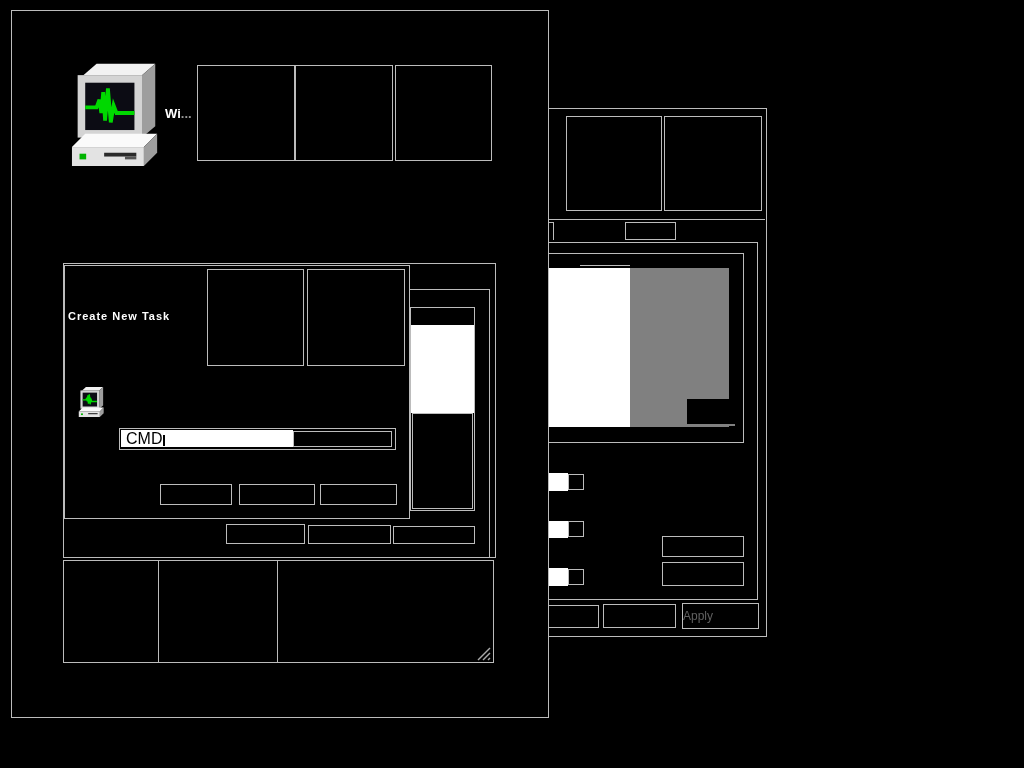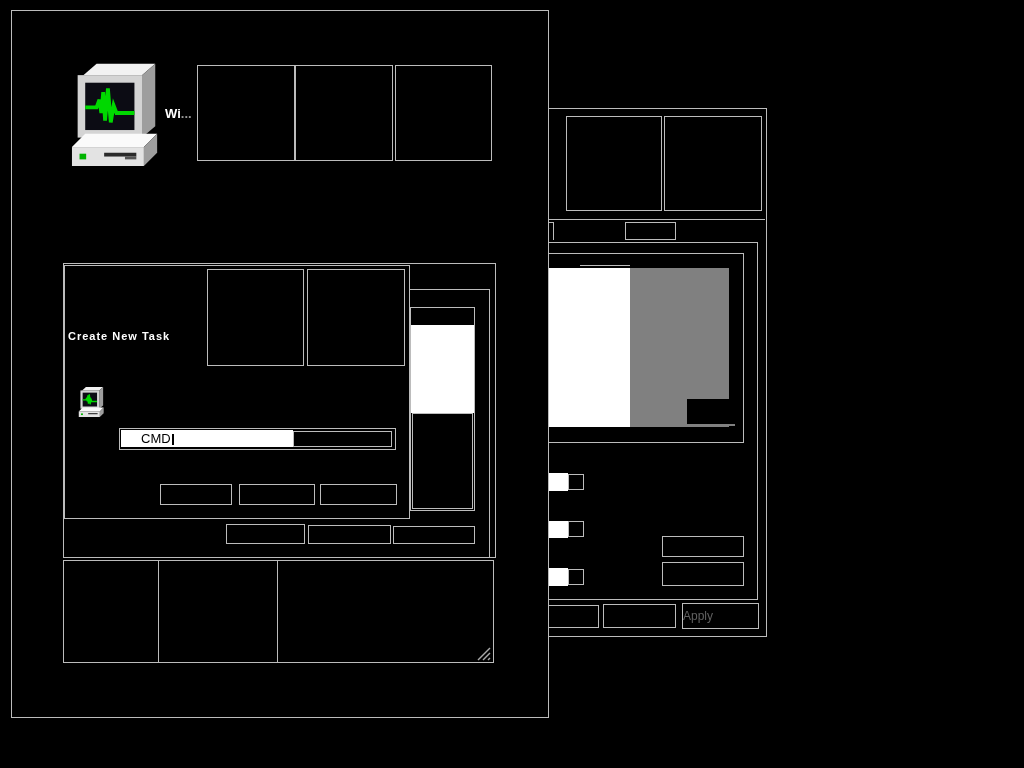--- a/index.html
+++ b/index.html
@@ -22,22 +22,22 @@
   .vline{position:absolute;border-left:1px solid var(--bd);width:0;}
   .btn{position:absolute;background:#000;border:1px solid var(--bd);color:#000;}
   .white{background:#fff;}
   .title-text{color:#fff;font-weight:bold;}
   .ellipsis{color:#9a9a9a;font-weight:bold;}
   .dlg-title{
     position:absolute;color:#fff;font-weight:bold;
     font-size:11px;letter-spacing:1px;white-space:nowrap;
   }
   .combo-field{
-    background:#fff;color:#000;font-size:13px;line-height:17px;
-    padding-left:20px;white-space:nowrap;overflow:hidden;
+    background:#fff;color:#000;font-size:16px;line-height:17px;
+    padding-left:5px;white-space:nowrap;overflow:hidden;
   }
   .caret{
     display:inline-block;width:2px;height:11px;background:#000;
     vertical-align:-2px;margin-left:1px;
   }
   .apply-btn{
     color:#606060;font-size:12px;text-align:left;
   }
   .statusbar{position:absolute;background:#000;border:1px solid var(--bd);}
   .pane{position:absolute;top:0;height:100%;}
@@ -129,21 +129,21 @@
         <line x1="15" y1="3" x2="3" y2="15" stroke="#a8a8a8" stroke-width="1.5"></line>
         <line x1="15" y1="8" x2="8" y2="15" stroke="#a8a8a8" stroke-width="1.5"></line>
         <line x1="15" y1="13" x2="13" y2="15" stroke="#a8a8a8" stroke-width="1.5"></line>
       </svg>
     </div>
   </div>
 </div>
 
 <div class="win" style="left:64px;top:265px;width:346px;height:254px;z-index:3;">
 
-  <div class="dlg-title" style="left:3px;top:44px;margin-top:20px;">Create New Task</div>
+  <div class="dlg-title" style="left:3px;top:44px;">Create New Task</div>
 
   <div class="btn" style="left:142px;top:3px;width:97px;height:97px;"></div>
   <div class="btn" style="left:242px;top:3px;width:98px;height:97px;"></div>
 
   <div class="abs" style="left:13px;top:120px;width:27px;height:31px;">
     <svg width="27" height="31" viewBox="0 0 96 112" xmlns="http://www.w3.org/2000/svg">
       <polygon points="14,16 76,16 90,4 28,4" fill="#f2f2f2"></polygon>
       <polygon points="76,16 90,4 90,70 76,82" fill="#9e9e9e"></polygon>
       <rect x="8" y="16" width="68" height="66" fill="#d4d4d4"></rect>
       <rect x="16" y="24" width="52" height="50" fill="#0c0c14"></rect>

